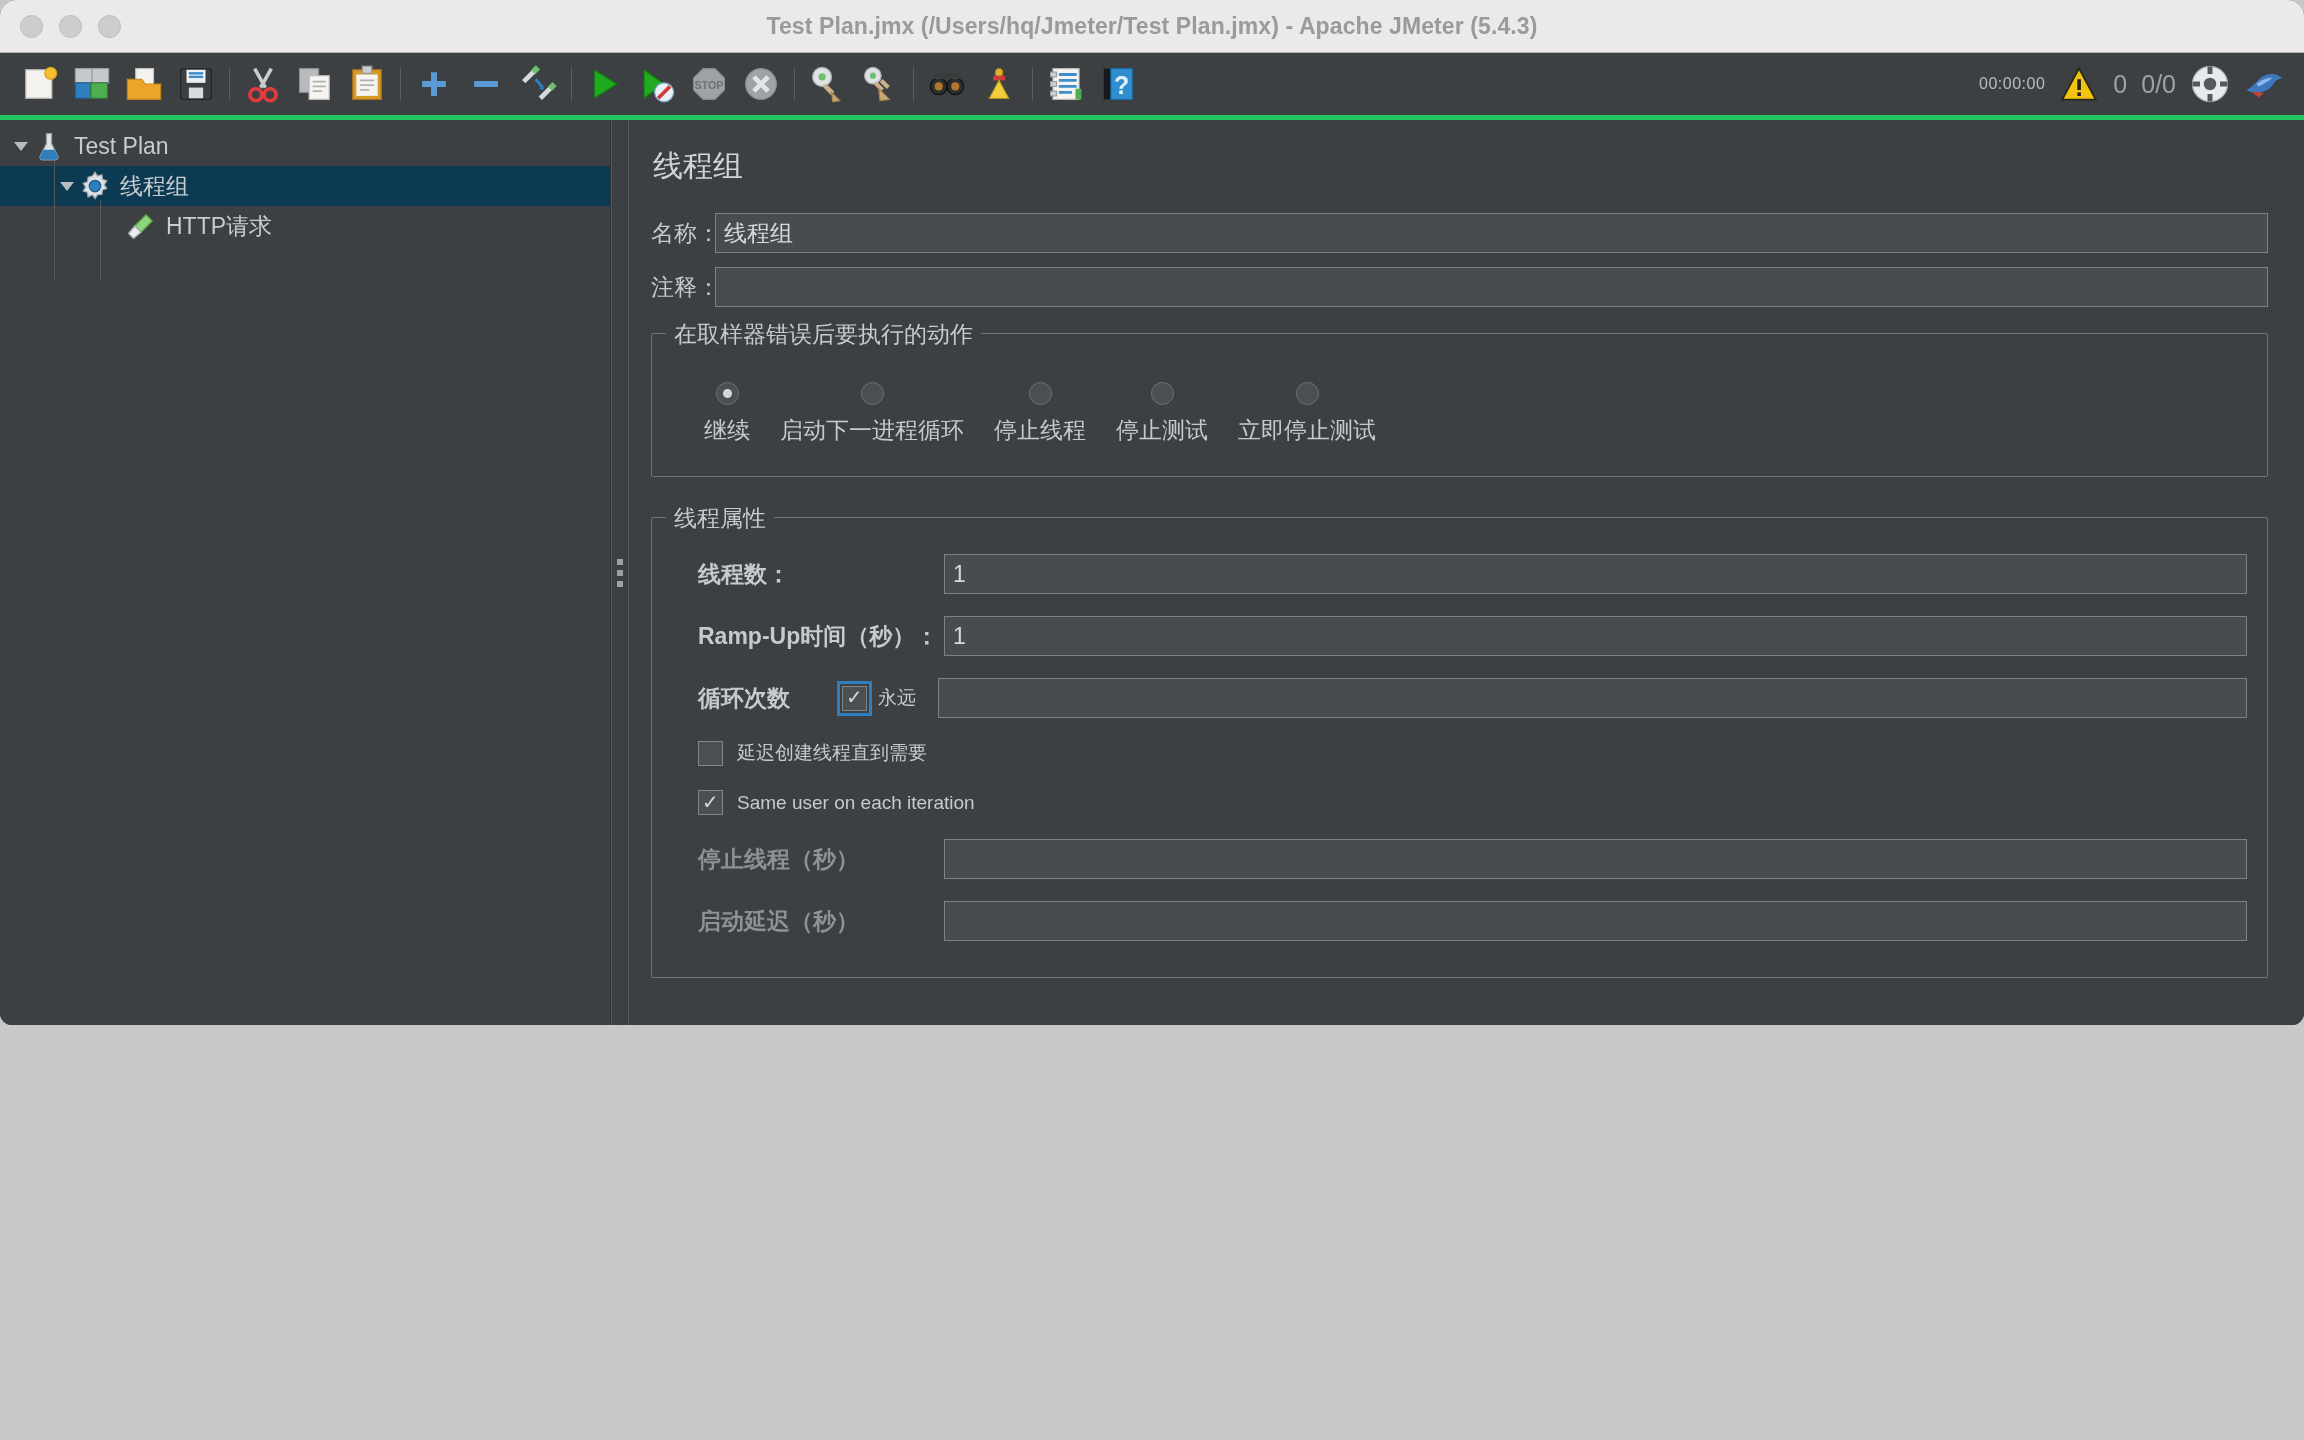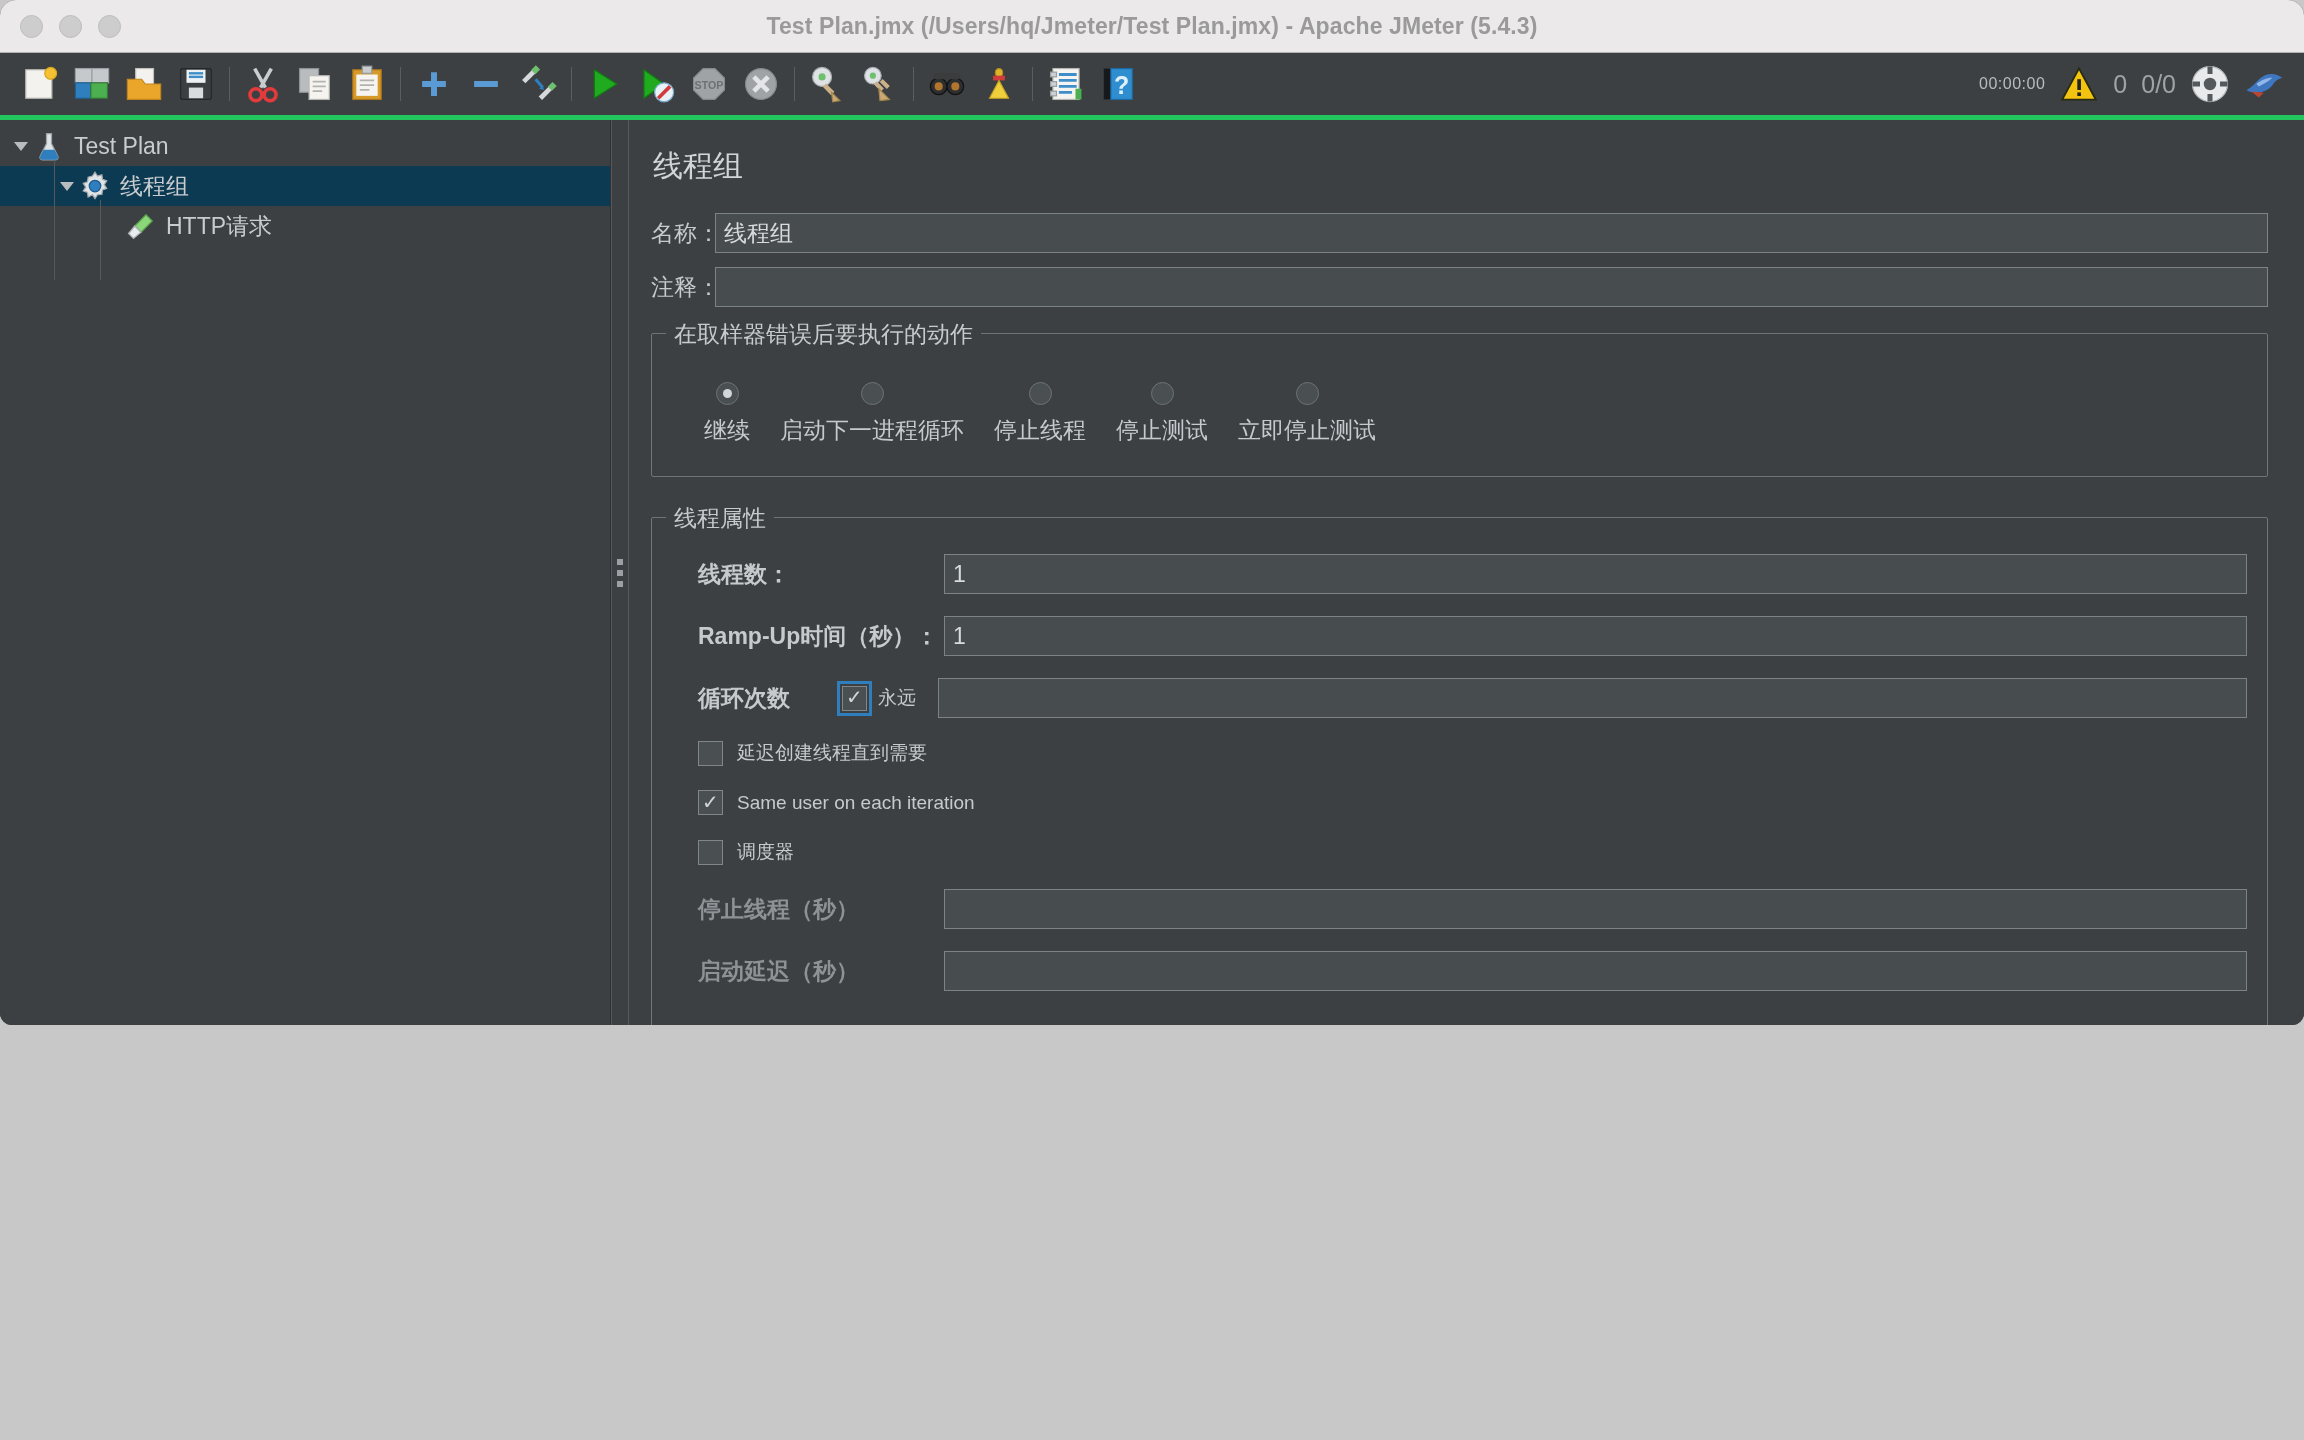--- a/index.html
+++ b/index.html
@@ -547,24 +547,20 @@
         <div class="chk-row">
           <span class="chk"></span>
           <span class="chk-label">延迟创建线程直到需要</span>
         </div>
 
         <div class="chk-row">
           <span class="chk checked"></span>
           <span class="chk-label">Same user on each iteration</span>
         </div>
 
-        <div class="chk-row">
-          <span class="chk"></span>
-          <span class="chk-label">调度器</span>
-        </div>
 
         <div class="prop-row">
           <span class="prop-label dim">停止线程（秒）</span>
           <input class="jtext disabled" type="text" disabled="" value="" style="">
         </div>
 
         <div class="prop-row">
           <span class="prop-label dim">启动延迟（秒）</span>
           <input class="jtext disabled" type="text" disabled="" value="" style="">
         </div>

